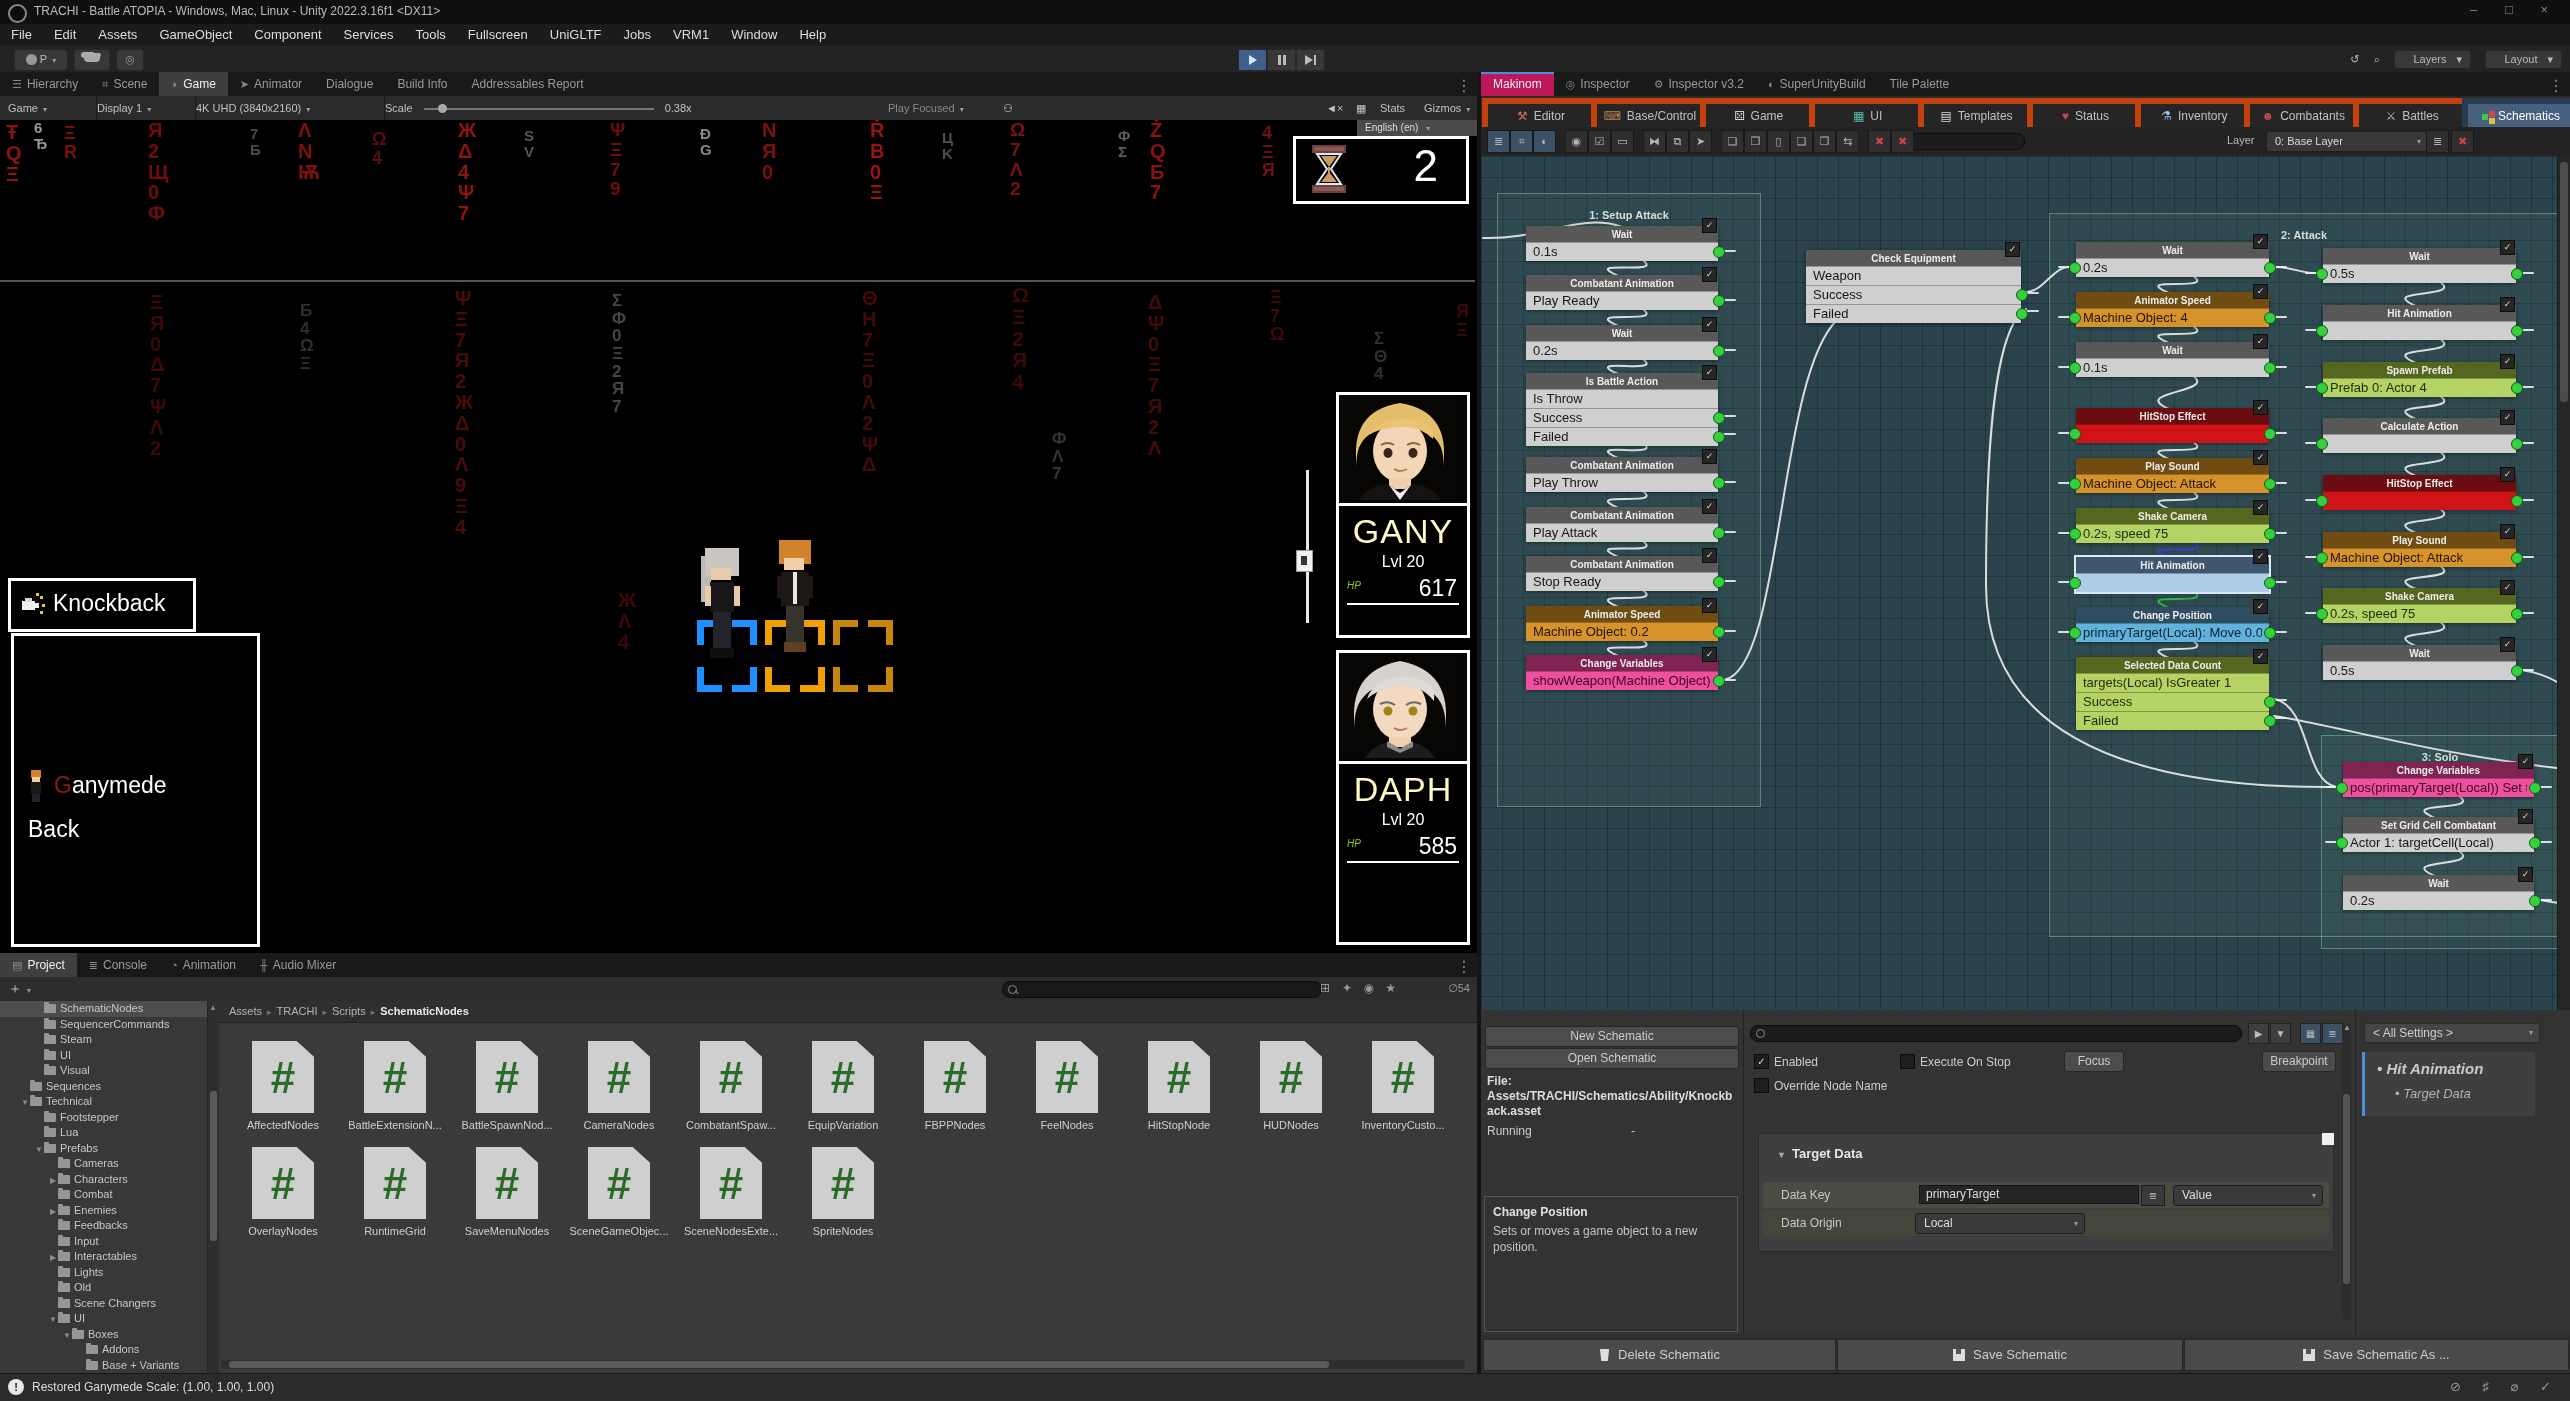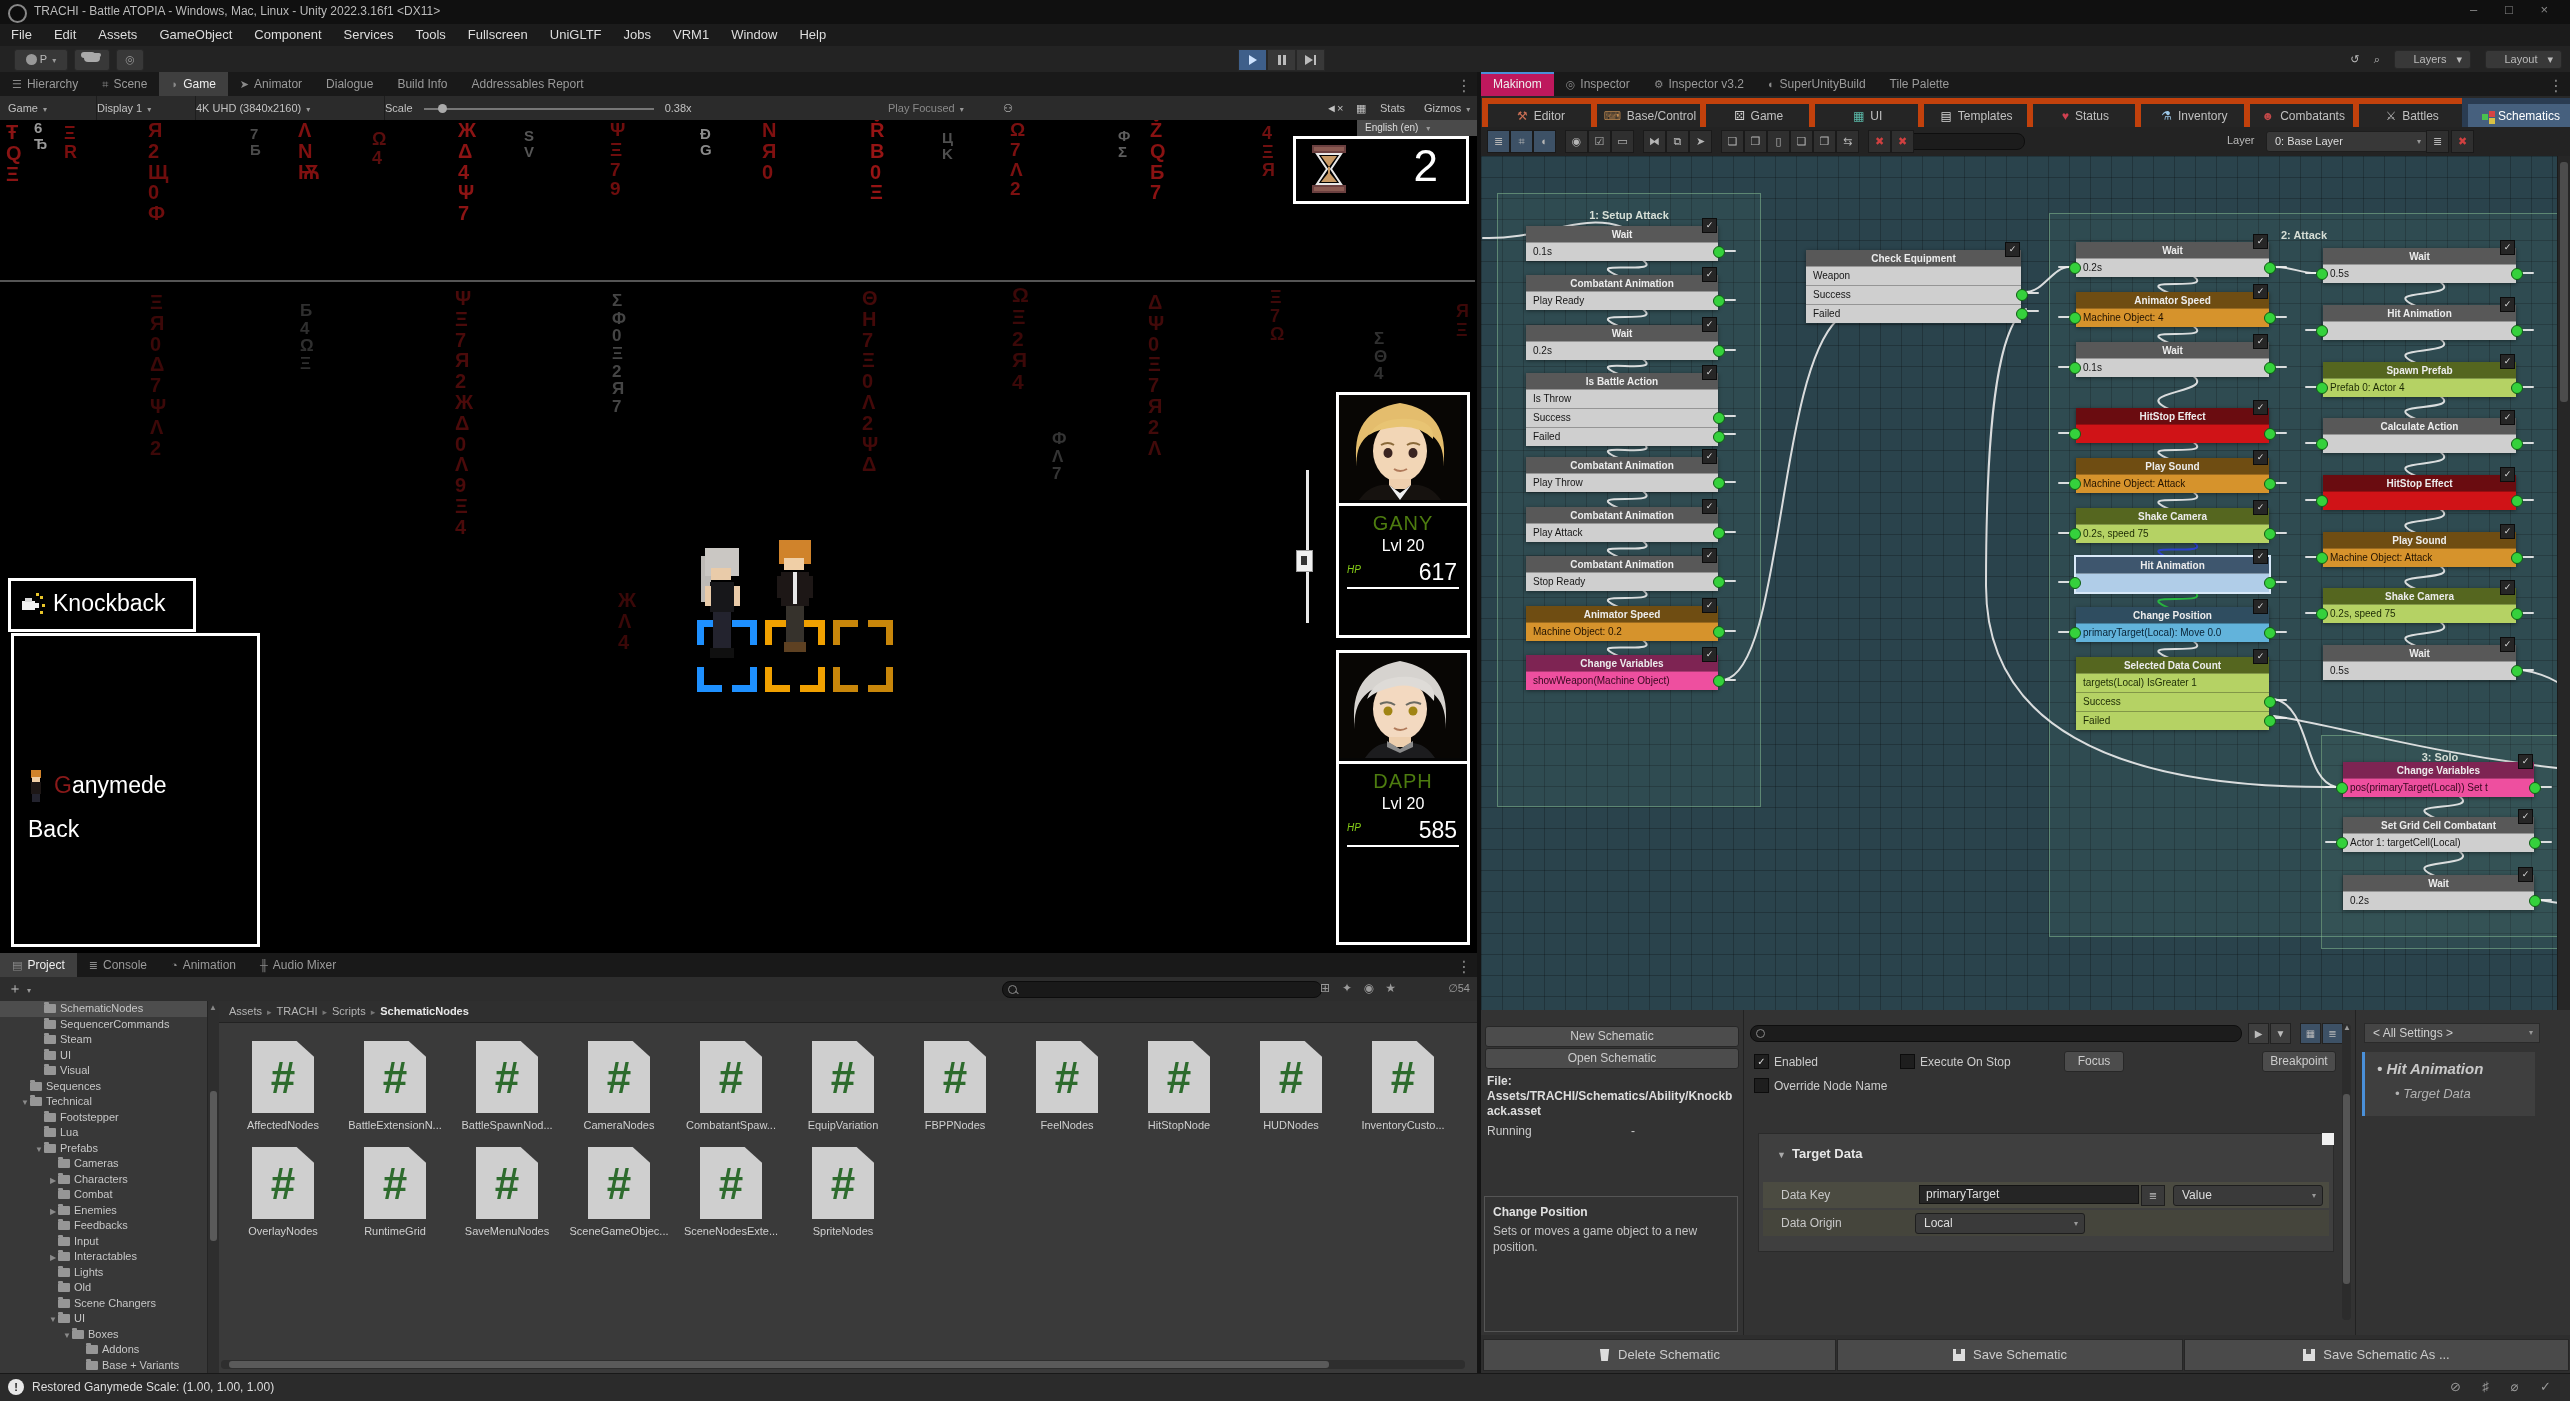--- a/index.html
+++ b/index.html
@@ -68,21 +68,21 @@
   .sprite{position:absolute;}
   .sprite div{position:absolute;}
   
   #skillbox{position:absolute;left:8px;top:458px;width:182px;height:48px;background:#000;border:3px solid #fff;}
   #skillbox .lbl{position:absolute;left:42px;top:9px;font-size:23px;color:#fff;}
   #menubox{position:absolute;left:11px;top:513px;width:243px;height:308px;background:#000;border:3px solid #fff;}
   .aitem{position:absolute;left:14px;font-size:23px;color:#fff;}
   .aitem .glyph{color:#8b1a1a;}
   .char-panel{position:absolute;left:1336px;width:128px;background:#000;border:3px solid #fff;}
   .portrait{position:relative;height:108px;border-bottom:3px solid #fff;background:#050505;overflow:hidden;}
-  .cp-name{text-align:center;font-size:20px;color:#4d7c0f;letter-spacing:1px;margin-top:6px;}
+  .cp-name{text-align:center;font-size:34px;color:#fef9c3;letter-spacing:1px;margin-top:6px;}
   .cp-lvl{text-align:center;font-size:16px;color:#fff;margin-top:2px;}
   .cp-hprow{position:relative;margin:4px 8px 0;height:26px;}
   .cp-hplabel{position:absolute;left:0;top:5px;font-size:10px;color:#84cc16;font-style:italic;}
   .cp-hpval{position:absolute;right:2px;top:0;font-size:23px;color:#fff;}
   .cp-underline{margin:2px 8px 0;height:2px;background:#fff;}
   #side-tick{position:absolute;left:1306px;top:350px;width:3px;height:153px;background:#e8e8e8;}
   #side-box{position:absolute;left:1296px;top:430px;width:15px;height:20px;background:#f0f0f0;border:1px solid #999;}
   #side-box i{position:absolute;left:4px;top:5px;width:6px;height:9px;background:#333;}
   
   #ptabs{left:0;top:953px;width:1478px;height:24px;}
@@ -149,21 +149,21 @@
   #canvas{position:absolute;left:0;top:84px;width:1089px;height:854px;background:#2a434c;overflow:hidden;
      background-image:linear-gradient(rgba(0,0,0,.22) 1px,transparent 1px),
                       linear-gradient(90deg,rgba(0,0,0,.22) 1px,transparent 1px);
      background-size:21px 21px;}
   .sec{position:absolute;background:rgba(96,150,128,.10);border:1px solid rgba(140,195,150,.5);}
   .sec .slabel{position:absolute;left:0;right:0;top:3px;text-align:center;font-size:11px;font-weight:bold;color:#d6ded6;margin-top:12px;}
   #wires{position:absolute;left:0;top:0;width:1089px;height:854px;pointer-events:none;}
   .node{position:absolute;box-shadow:0 1px 4px rgba(0,0,0,.45);}
   .nhead{height:16px;font-size:10px;font-weight:bold;text-align:center;line-height:17px;color:#ececec;
      white-space:nowrap;overflow:hidden;}
-  .nrow{height:18px;font-size:10px;line-height:18px;padding:0 7px;position:relative;border-top:1px solid rgba(0,0,0,.28);
+  .nrow{height:18px;font-size:13px;line-height:18px;padding:0 7px;position:relative;border-top:1px solid rgba(0,0,0,.28);
      white-space:nowrap;overflow:visible;}
   .nrow .rt{display:block;overflow:hidden;width:100%;height:100%;}
   .node.gray .nhead{background:#585858;} .node.gray .nrow{background:#cfcfcf;color:#161616;}
   .node.orange .nhead{background:#6f4d12;} .node.orange .nrow{background:#d6932c;color:#221300;}
   .node.pink .nhead{background:#7e2453;} .node.pink .nrow{background:#ee4f9f;color:#36081f;}
   .node.red .nhead{background:#6a0c10;} .node.red .nrow{background:#d01317;color:#400000;}
   .node.green .nhead{background:#55661f;} .node.green .nrow{background:#b5d264;color:#1d2b05;}
   .node.blue .nhead{background:#2f4d60;} .node.blue .nrow{background:#62b3db;color:#082234;}
   .node.blueSel .nhead{background:#3e566e;} .node.blueSel .nrow{background:#b0cde8;color:#13293d;}
   .node.blueSel{outline:2px solid #d9e9f8;}

